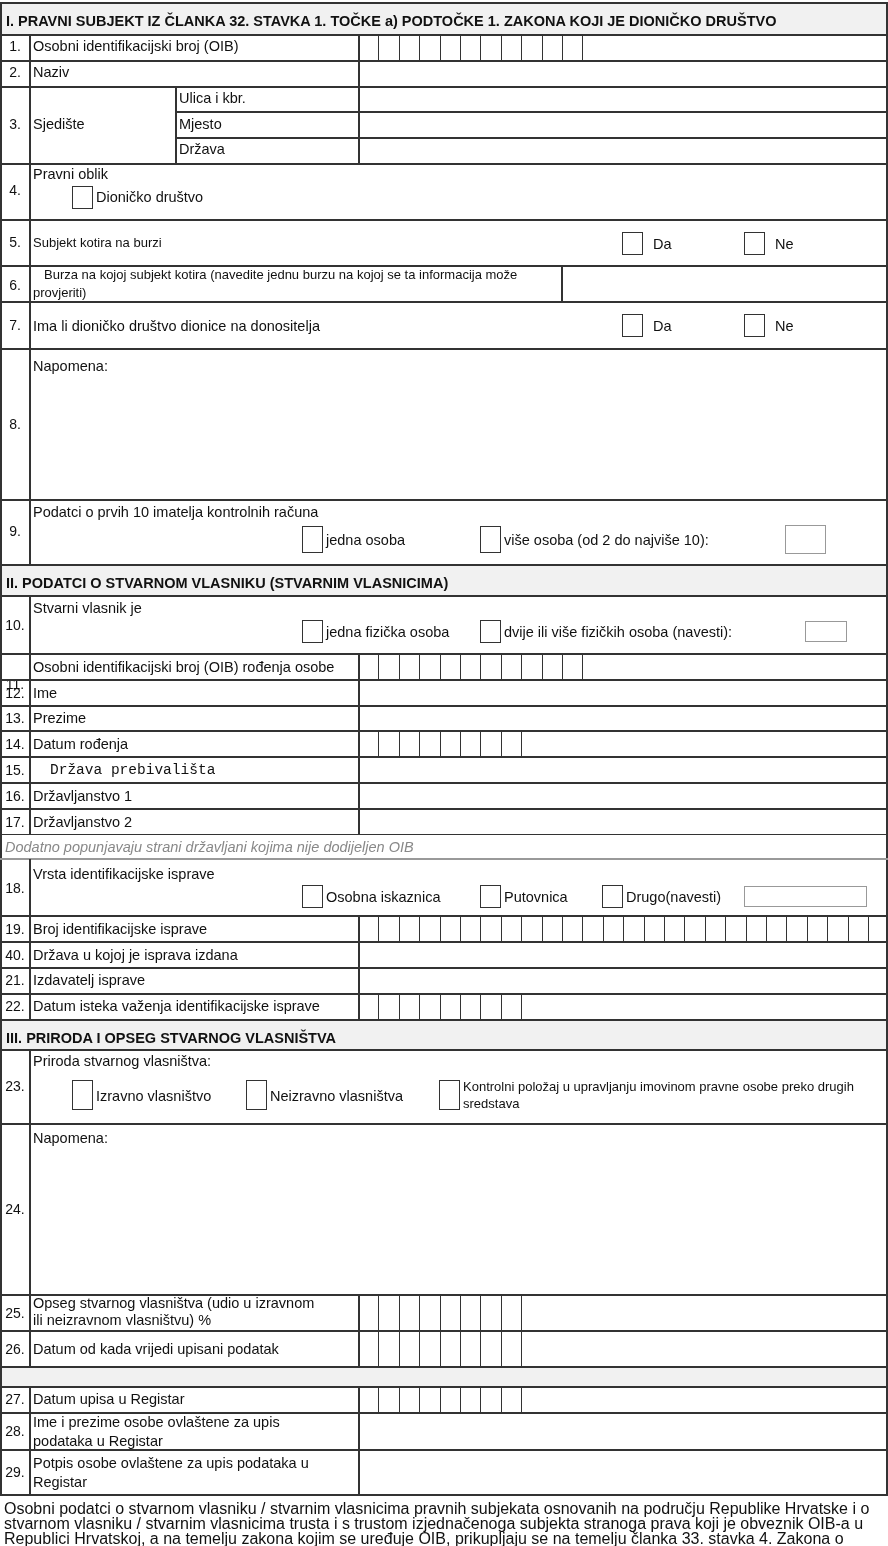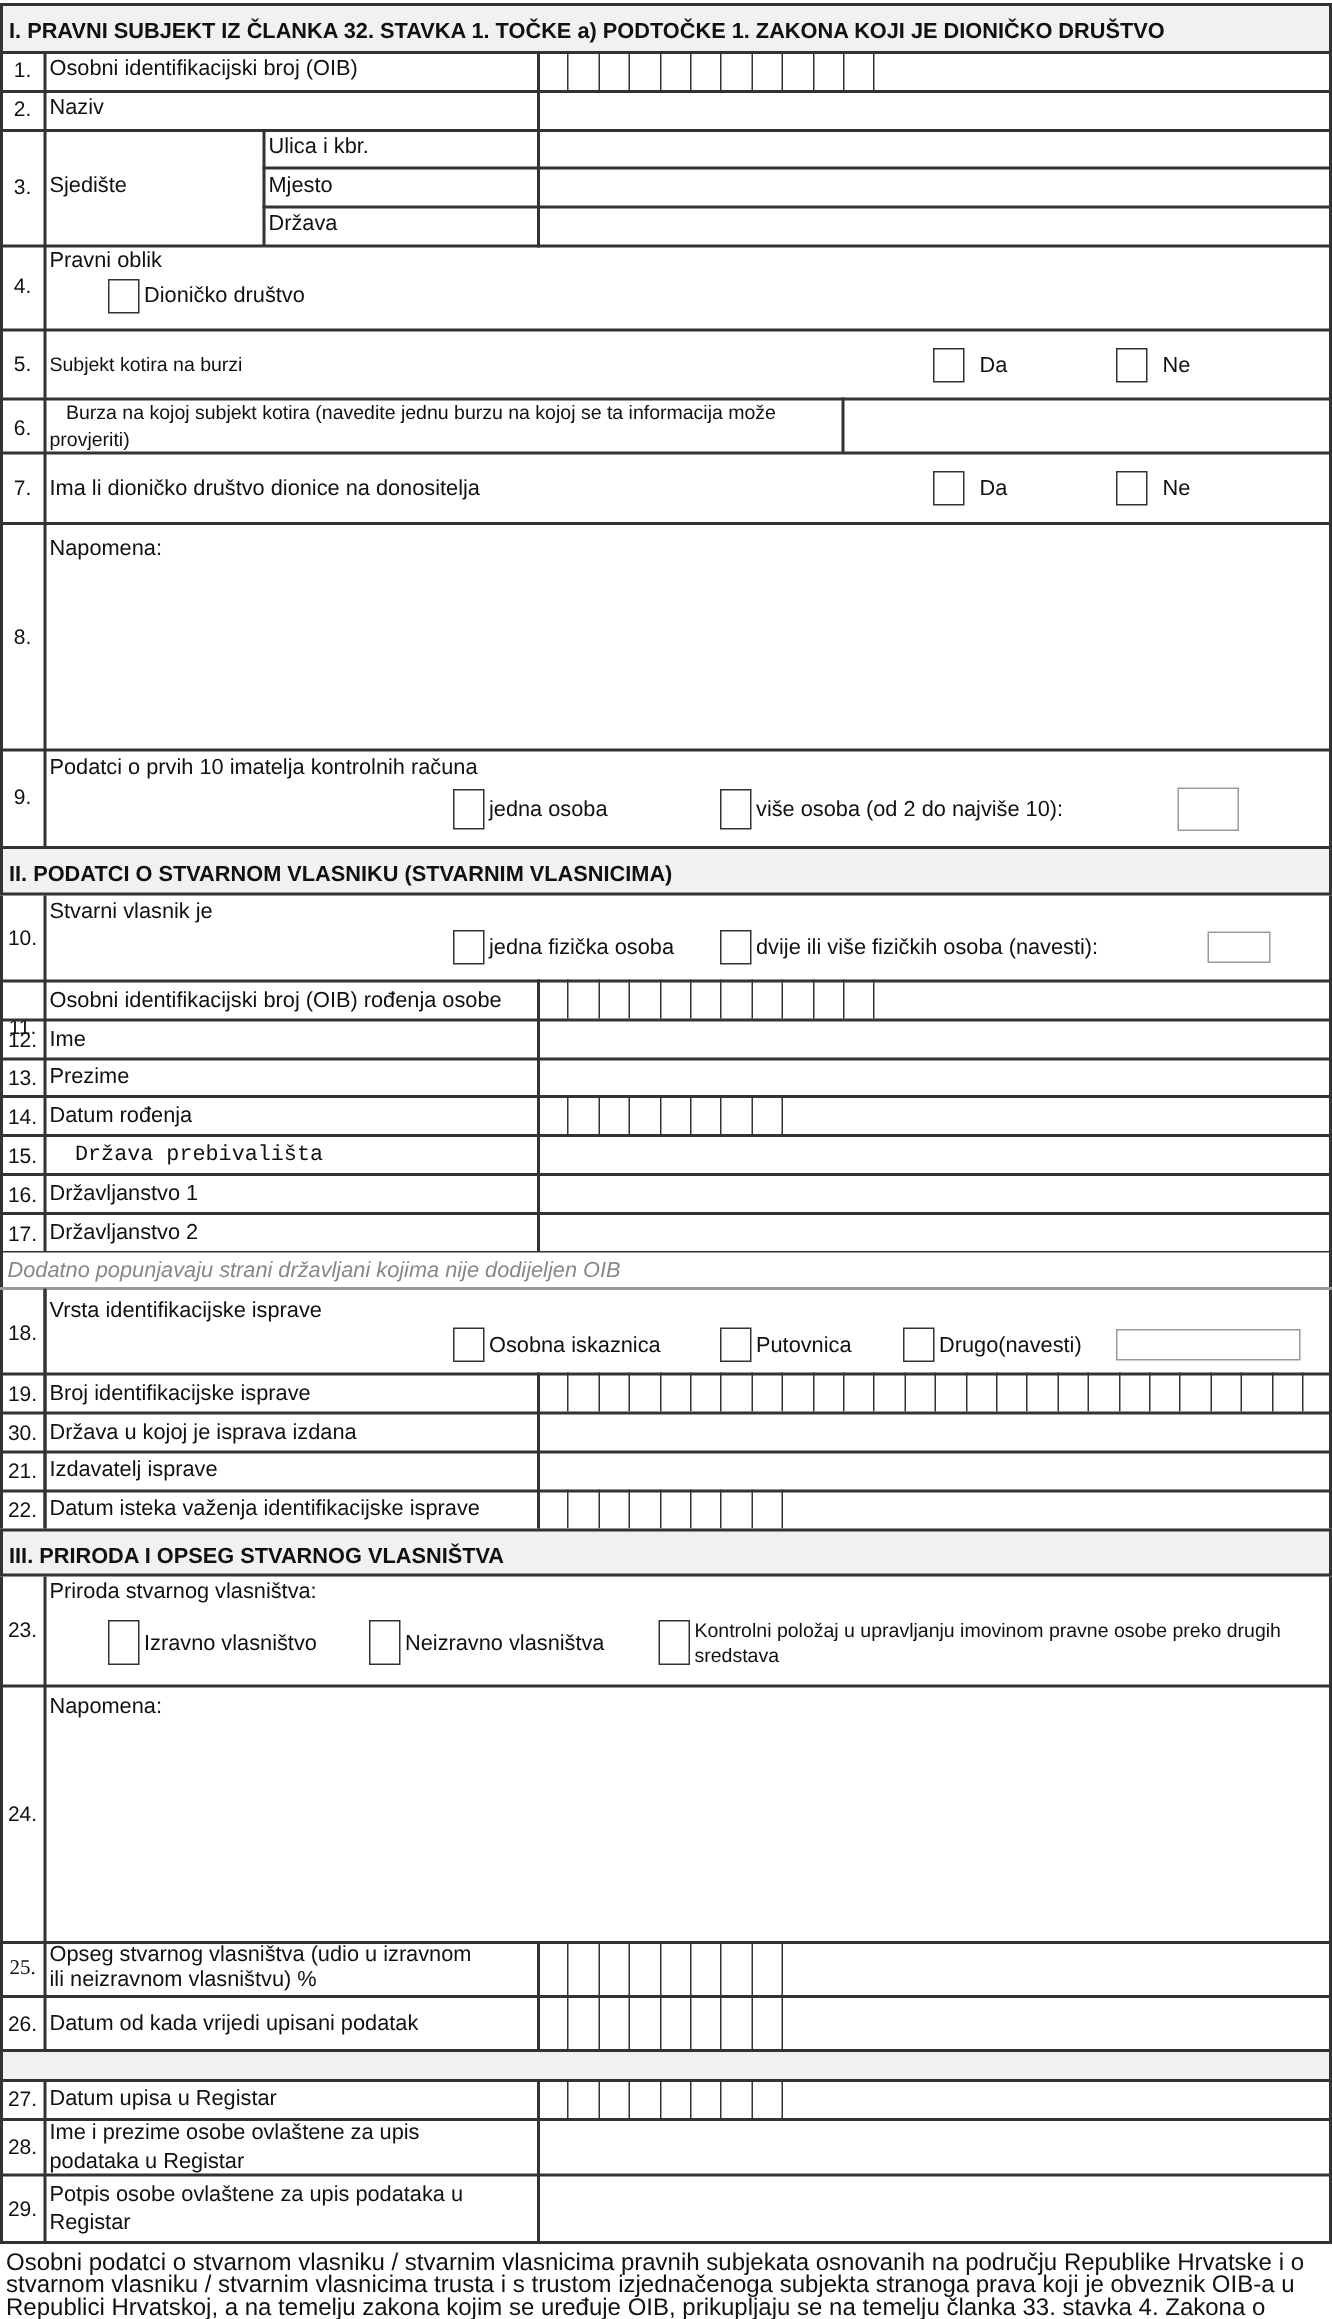--- a/index.html
+++ b/index.html
@@ -217,21 +217,21 @@
     <div class="cell" style="left: 387.6px; top: 0px; height: 100%;"></div>
     <div class="cell" style="left: 408px; top: 0px; height: 100%;"></div>
     <div class="cell" style="left: 428.4px; top: 0px; height: 100%;"></div>
     <div class="cell" style="left: 448.8px; top: 0px; height: 100%;"></div>
     <div class="cell" style="left: 469.2px; top: 0px; height: 100%;"></div>
     <div class="cell" style="left: 489.6px; top: 0px; height: 100%;"></div>
     <div class="cell" style="left: 510px; top: 0px; height: 100%;"></div>
   </div>
 <div class="hl" style="left:0;top:941px;width:888px;"></div>
 
-<div class="num" style="top:947px;">30.</div>
+<div class="num" style="top:947px;">40.</div>
 <div class="lbl" style="left:33px;top:947px;">Država u kojoj je isprava izdana</div>
 <div class="a" style="left:360px;top:943px;width:526px;height:23px;"></div>
 <div class="hl" style="left:0;top:967px;width:888px;"></div>
 
 <div class="num" style="top:972px;">21.</div>
 <div class="lbl" style="left:33px;top:972px;">Izdavatelj isprave</div>
 <div class="a" style="left:360px;top:969px;width:526px;height:23px;"></div>
 <div class="hl" style="left:0;top:993px;width:888px;"></div>
 
 <div class="num" style="top:998px;">22.</div>
@@ -261,21 +261,21 @@
 <div class="hl" style="left:0;top:1123px;width:888px;"></div>
 
 <div class="num" style="top:1201px;text-align:center;">24.</div>
 <div class="lbl" style="left:33px;top:1130px;">Napomena:</div>
 <div class="a" style="left:31px;top:1150px;width:855px;height:142px;"></div>
 <div class="hl" style="left:0;top:1294px;width:888px;"></div>
 
 <div class="vl" style="left:358px;top:1294px;height:72px;"></div>
 <div class="vl" style="left:358px;top:1386px;height:110px;"></div>
 
-<div class="num" style="top:1305px;font-family:Liberation Serif, serif;">25.</div>
+<div class="num" style="top:1305px;">25.</div>
 <div class="lbl" style="left:33px;top:1295px;">Opseg stvarnog vlasništva (udio u izravnom</div>
 <div class="lbl" style="left:33px;top:1312px;">ili neizravnom vlasništvu) %</div>
 <div id="ops" class="a" style="left:358px;top:1294px;width:163px;height:36px;">
     <div class="cell" style="left: 20.4px; top: 0px; height: 100%;"></div>
     <div class="cell" style="left: 40.8px; top: 0px; height: 100%;"></div>
     <div class="cell" style="left: 61.2px; top: 0px; height: 100%;"></div>
     <div class="cell" style="left: 81.6px; top: 0px; height: 100%;"></div>
     <div class="cell" style="left: 102px; top: 0px; height: 100%;"></div>
     <div class="cell" style="left: 122.4px; top: 0px; height: 100%;"></div>
     <div class="cell" style="left: 142.8px; top: 0px; height: 100%;"></div>

